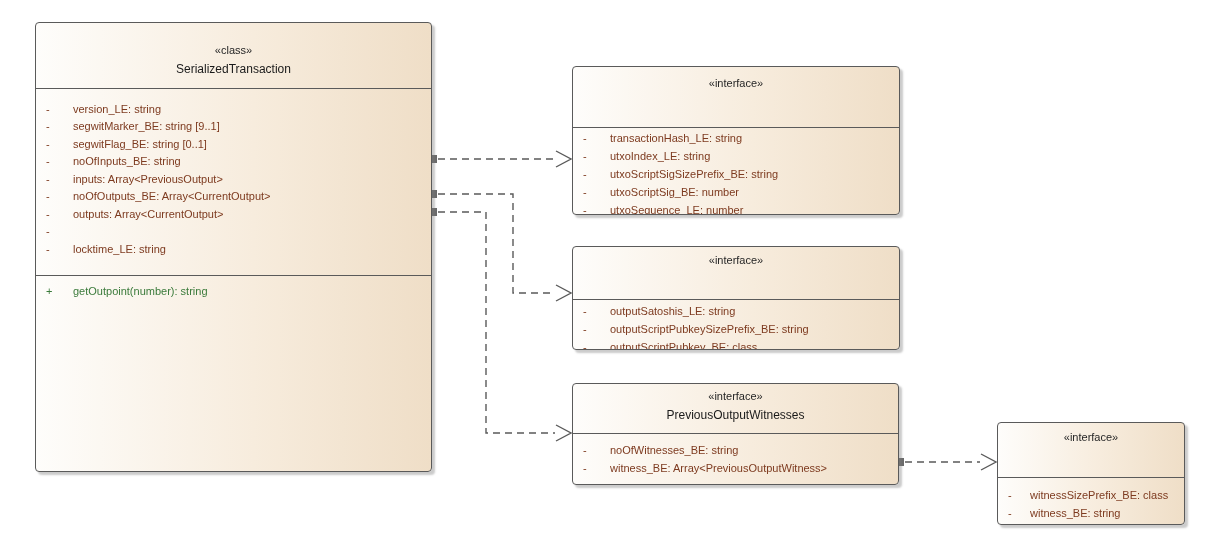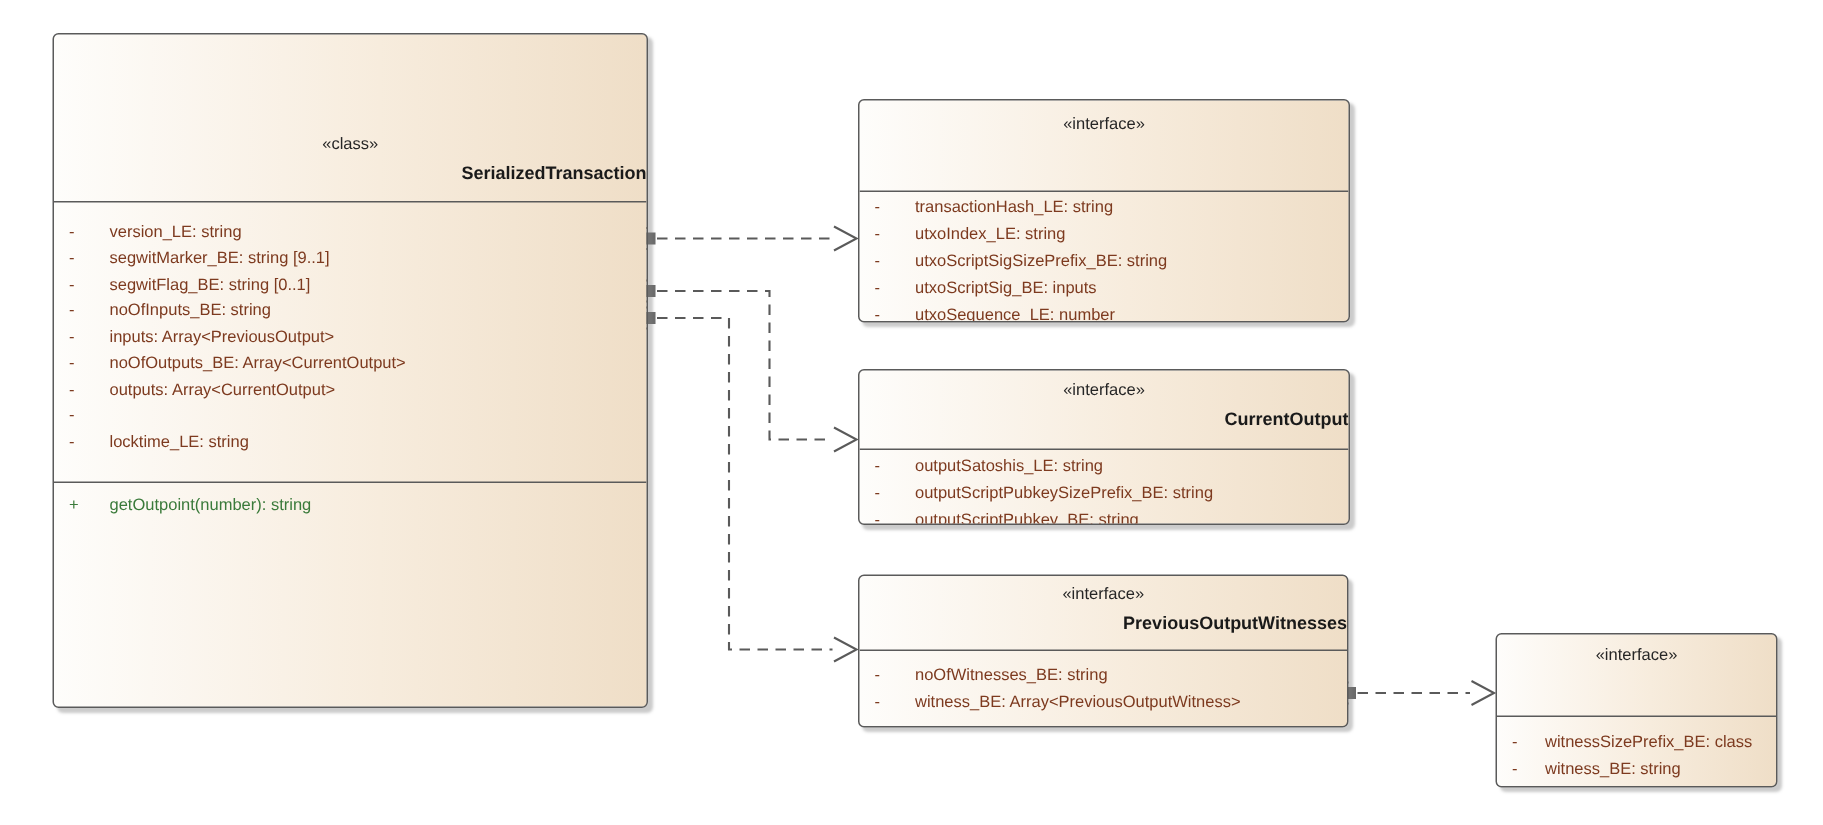--- a/index.html
+++ b/index.html
@@ -9,31 +9,31 @@
   }
   .uml-box{
     position:absolute;box-sizing:border-box;
     border:1.3px solid #5a5a5a;border-radius:4px;
     background:linear-gradient(to right,#fefdfb 0%,#f7ecdd 55%,#efdec7 100%);
     box-shadow:3px 3px 2px rgba(125,125,125,.40);
     display:flex;flex-direction:column;overflow:hidden;
   }
   .box-header{flex:0 0 auto;text-align:center;padding-top:5px;}
   .stereotype{font-size:11px;color:#262626;line-height:17px;}
-  .box-name{font-size:12px;font-weight:bold;color:#1a1a1a;line-height:20px;text-align:right;}
+  .box-name{font-size:12px;font-weight:normal;color:#1a1a1a;line-height:20px;}
   .compartment{border-top:1.2px solid #5a5a5a;}
   .member-row{display:flex;align-items:center;height:17.8px;padding-left:10px;font-size:11px;white-space:nowrap;}
   .vis{flex:0 0 27px;}
   .box-attrs .member-row{color:#7d3a1f;}
   .box-ops .member-row{color:#3a7a3a;}
   .box-ops{flex:1 1 auto;}
 
   
   #box-serialized{left:35px;top:22px;width:397px;height:450px;}
-  #box-serialized .box-header{height:46px;padding-top:19px;margin-top:46px;}
+  #box-serialized .box-header{height:46px;padding-top:19px;}
   #box-serialized .box-attrs{height:175px;padding-top:11px;}
   #box-serialized .box-attrs .member-row{height:17.5px;}
   #box-serialized .box-ops{padding-top:6px;}
 
   #box-prevout{left:572px;top:66px;width:328px;height:149px;}
   #box-prevout .box-header{height:52px;padding-top:8px;}
   #box-prevout .box-attrs{padding-top:1px;}
   #box-prevout .member-row{height:18px;}
 
   #box-curout{left:572px;top:246px;width:328px;height:104px;}
@@ -161,50 +161,49 @@
         <span class="member-text">utxoIndex_LE: string</span>
       </div>
 
       <div class="member-row">
         <span class="vis">-</span>
         <span class="member-text">utxoScriptSigSizePrefix_BE: string</span>
       </div>
 
       <div class="member-row">
         <span class="vis">-</span>
-        <span class="member-text">utxoScriptSig_BE: inputs</span>
+        <span class="member-text">utxoScriptSig_BE: number</span>
       </div>
 
       <div class="member-row">
         <span class="vis">-</span>
         <span class="member-text">utxoSequence_LE: number</span>
       </div>
     </div>
 </div>
 
 <div class="uml-box" id="box-curout">
   <div class="box-header">
     <div class="stereotype">«interface»</div>
-    <div class="box-name">CurrentOutput</div>
   </div>
   <div class="compartment box-attrs">
 
       <div class="member-row">
         <span class="vis">-</span>
         <span class="member-text">outputSatoshis_LE: string</span>
       </div>
 
       <div class="member-row">
         <span class="vis">-</span>
         <span class="member-text">outputScriptPubkeySizePrefix_BE: string</span>
       </div>
 
       <div class="member-row">
         <span class="vis">-</span>
-        <span class="member-text">outputScriptPubkey_BE: string</span>
+        <span class="member-text">outputScriptPubkey_BE: class</span>
       </div>
     </div>
 </div>
 
 <div class="uml-box" id="box-witnesses">
   <div class="box-header">
     <div class="stereotype">«interface»</div>
     <div class="box-name">PreviousOutputWitnesses</div>
   </div>
   <div class="compartment box-attrs">

